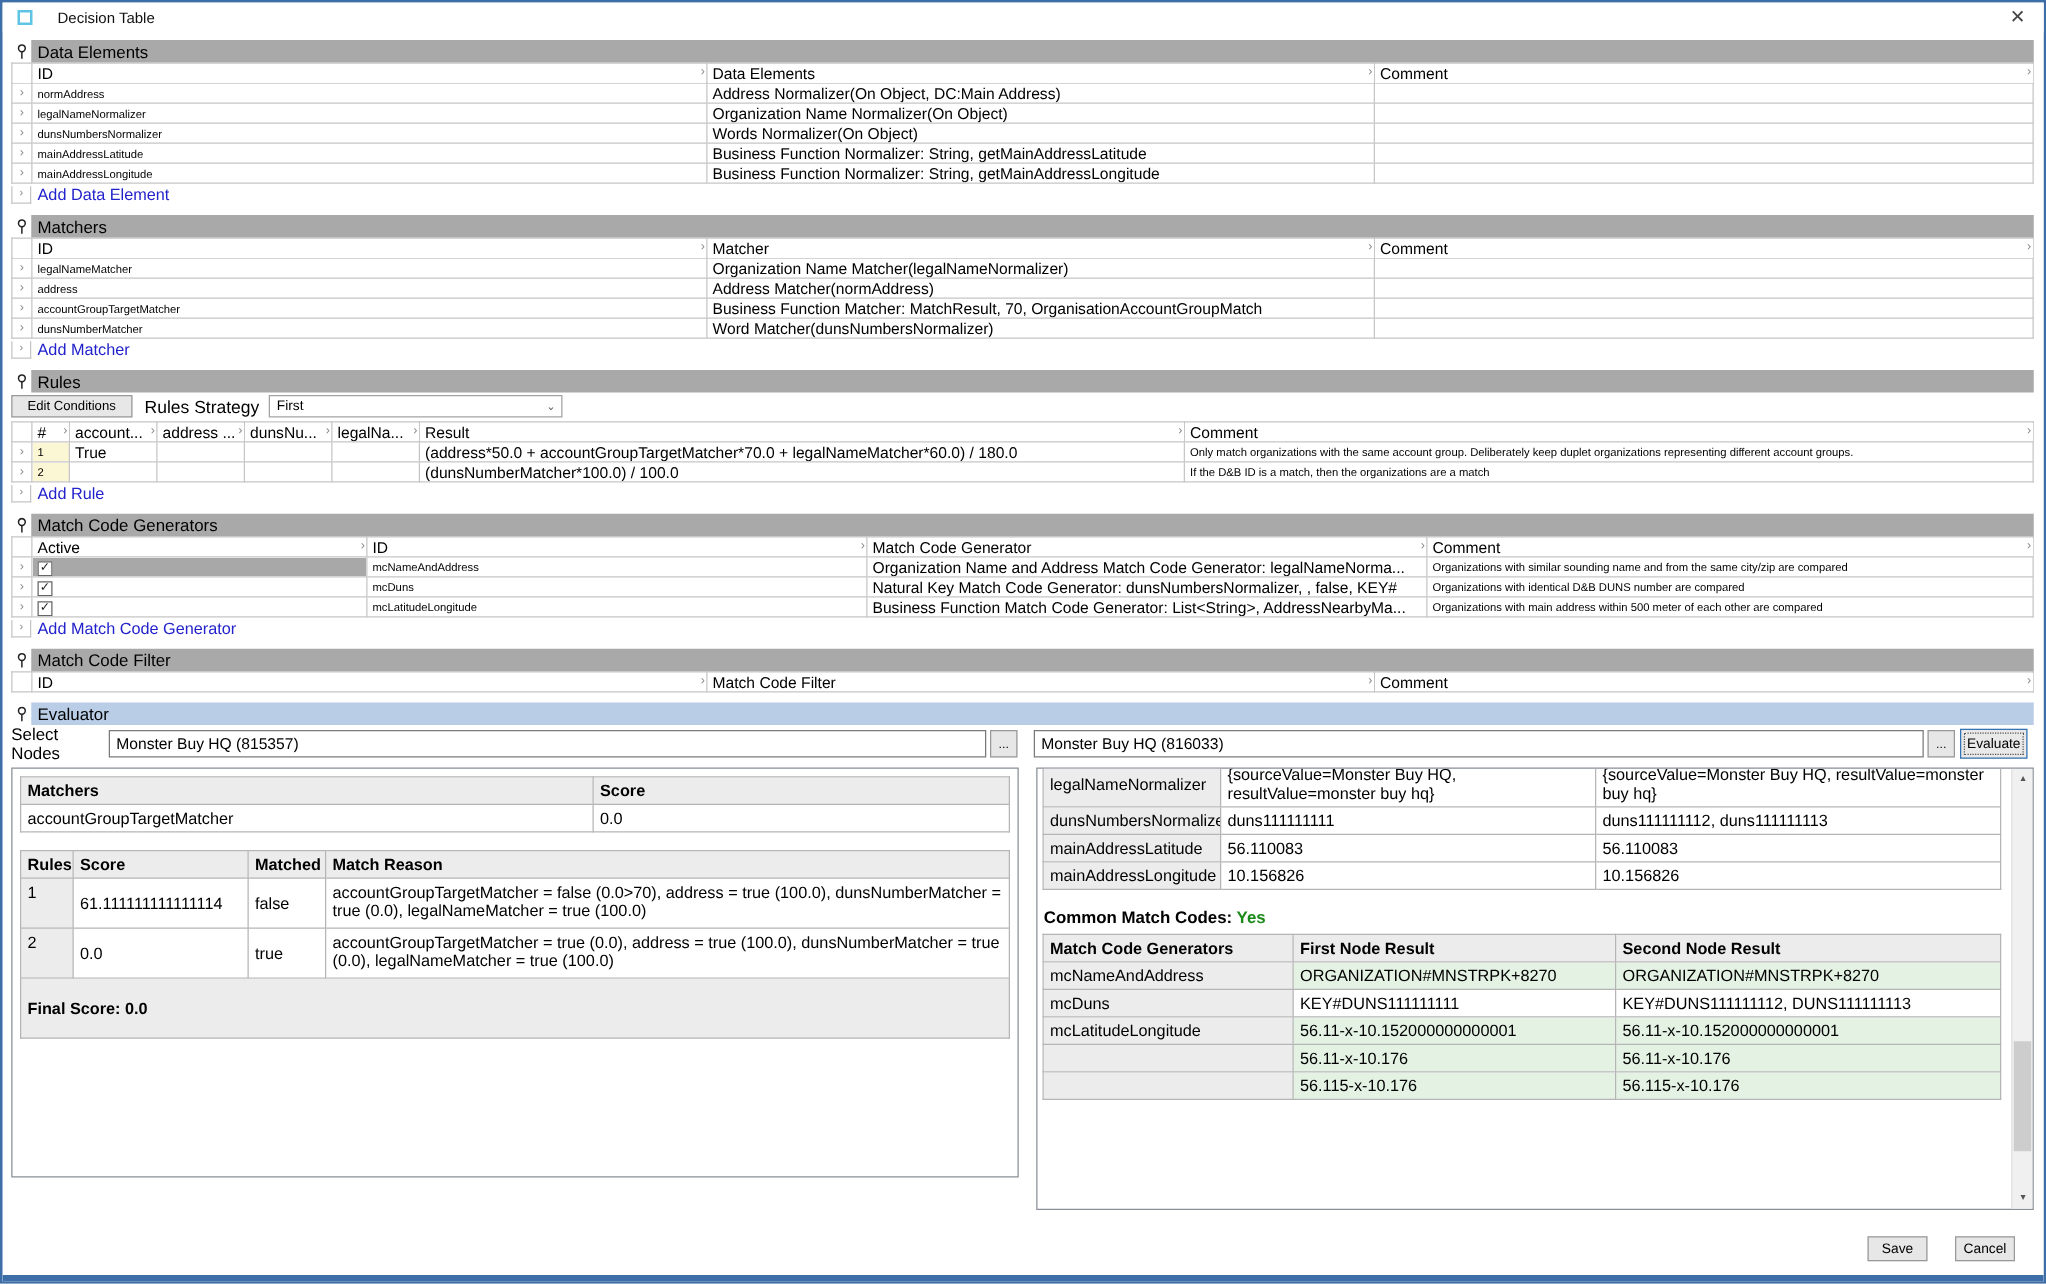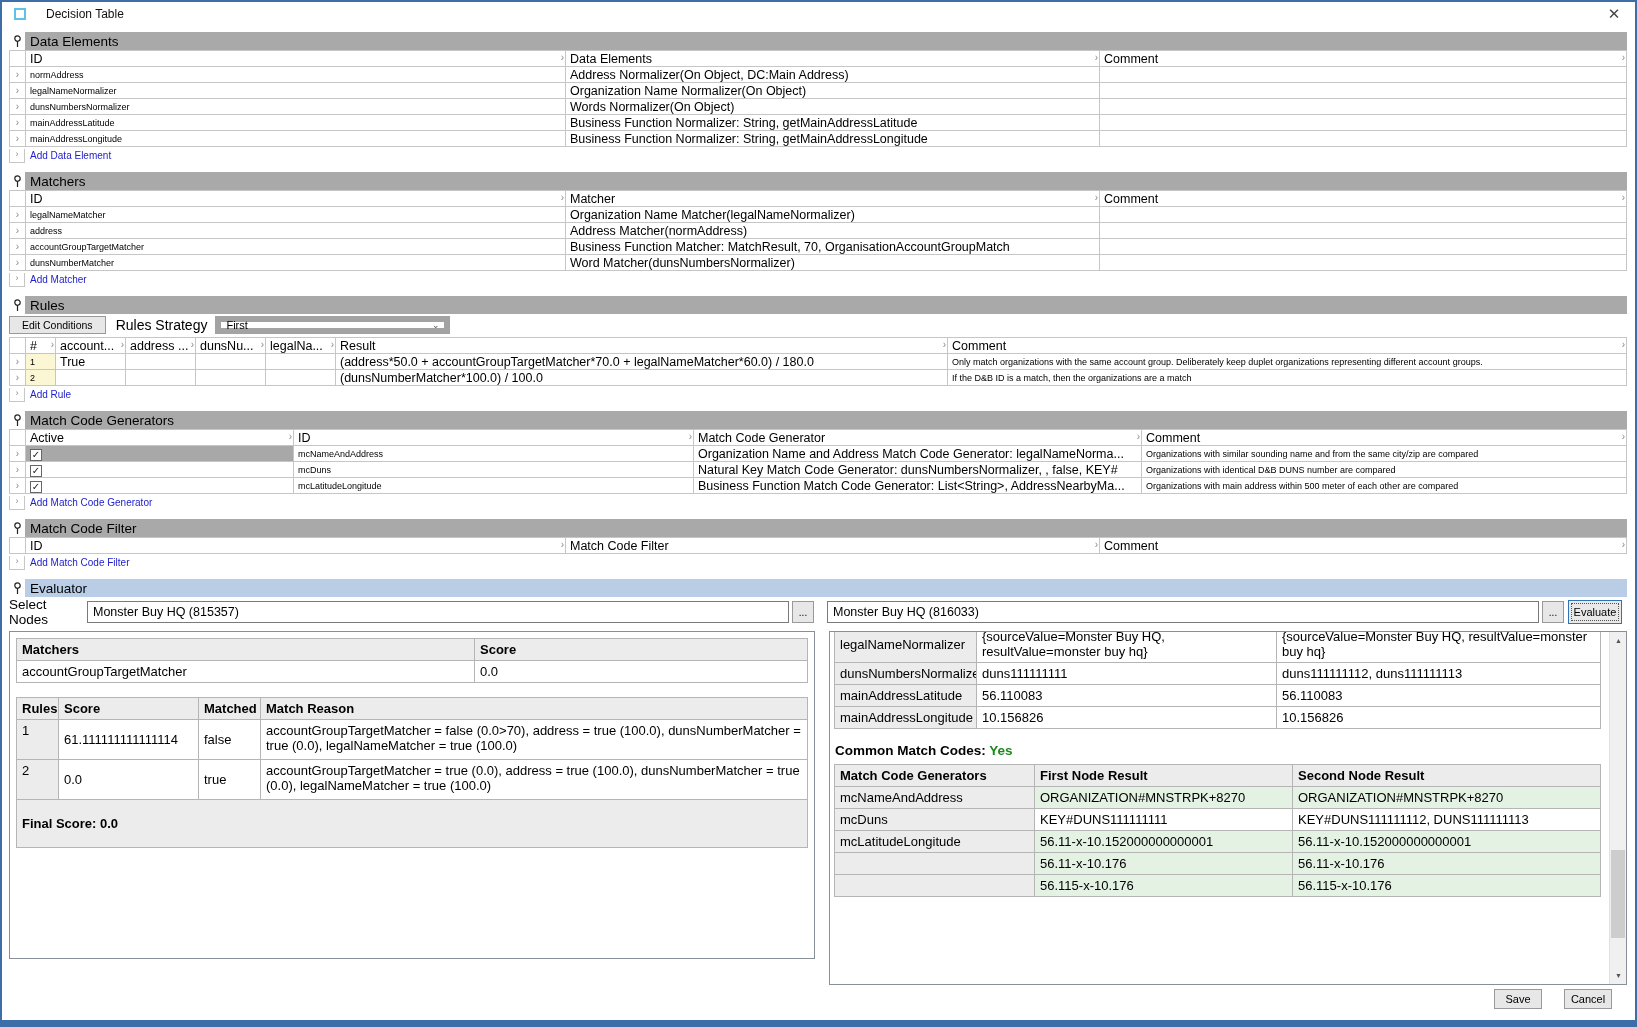--- a/index.html
+++ b/index.html
@@ -31,30 +31,30 @@
   td.gutter::after { content: "\203A"; color: #8a8a8a; font-size: 10px; }
   th.gutter::after { content: ""; }
   .grid td.idtxt { font-size: 9px; }
   .grid td.smalltxt { font-size: 9px; }
   .grid td.yellow { background: #fbf6d3; font-size: 9px; }
   .grid td.selcell { background: #a8a8a8; }
 
   .add-row { display: flex; height: 17px; align-items: center; }
   .add-gutter { width: 16px; height: 14px; border: 1px solid #c6c6c6; border-top: none; display: flex; align-items: flex-start; justify-content: center; color: #8a8a8a; font-size: 9px; line-height: 10px; flex: none; }
   .add-gutter::after { content: "\203A"; }
-  .add-link { color: #2222cc; font-size: 10px; margin-left: 5px; text-decoration: none; cursor: pointer; }
+  .add-link { color: #2222cc; font-size: 13px; margin-left: 5px; text-decoration: none; cursor: pointer; }
 
   .cb { width: 12px; height: 12px; border: 1px solid #666; background: #fff; display: inline-flex; align-items: center; justify-content: center; font-size: 10px; color: #222; line-height: 10px; }
   .cb::after { content: "\2713"; }
 
   
   .rules-toolbar { display: flex; align-items: center; height: 20px; margin: 1px 0 2px 0; }
   .btn { background: #e7e7e7; border: 1px solid #999; font-size: 10.5px; height: 18px; padding: 0 12px; font-family: inherit; }
   .rs-label { font-size: 14px; margin: 0 8px 0 10px; }
-  .dropdown { width: 235px; height: 18px; border: 6px solid #a3a3a3; background: #fff; display: flex; align-items: center; padding: 0 5px; font-size: 11px; }
+  .dropdown { width: 235px; height: 18px; border: 1px solid #a3a3a3; background: #fff; display: flex; align-items: center; padding: 0 5px; font-size: 11px; }
   .dd-arrow { margin-left: auto; color: #555; font-size: 9px; }
 
   
   .eval-row { display: flex; align-items: center; height: 30px; margin-bottom: 4px; }
   .eval-label { font-size: 13.5px; width: 78px; flex: none; }
   .input { border: 1px solid #7a7a7a; height: 22px; font-size: 12.5px; padding: 0 5px; font-family: inherit; background: #fff; }
   .in1 { width: 702px; flex: none; }
   .in2 { width: 712px; flex: none; margin-left: 13px; }
   .dots-btn { width: 22px; height: 22px; background: #e7e7e7; border: 1px solid #999; font-size: 10px; margin-left: 3px; flex: none; font-family: inherit; }
   .evaluate-btn { width: 54px; height: 24px; margin-left: 4px; background: #e9e9e9; border: 1px solid #3173b4; outline: 1px dotted #555; outline-offset: -4px; font-size: 11px; flex: none; font-family: inherit; }
@@ -360,24 +360,20 @@
           </colgroup>
         <tbody>
             <tr>
           <th class="gutter"></th>
           <th><span>ID</span><span class="hchev">›</span></th>
           <th><span>Match Code Filter</span><span class="hchev">›</span></th>
           <th><span>Comment</span><span class="hchev">›</span></th>
         </tr>
       </tbody>
         </table>
-      <div class="add-row">
-        <div class="add-gutter"></div>
-        <a class="add-link">Add Match Code Filter</a>
-      </div>
     </div>
 
     <div class="section" style="margin-bottom:0;">
       <div class="sec-header">
         <div class="sec-gutter">
           <svg class="pin-icon" width="9" height="13" viewBox="0 0 9 13">
               <circle cx="4.5" cy="3.6" r="2.7" fill="none" stroke="#222" stroke-width="1.2"></circle>
               <line x1="4.5" y1="6.5" x2="4.5" y2="12" stroke="#222" stroke-width="1.2"></line>
             </svg>
         </div>

